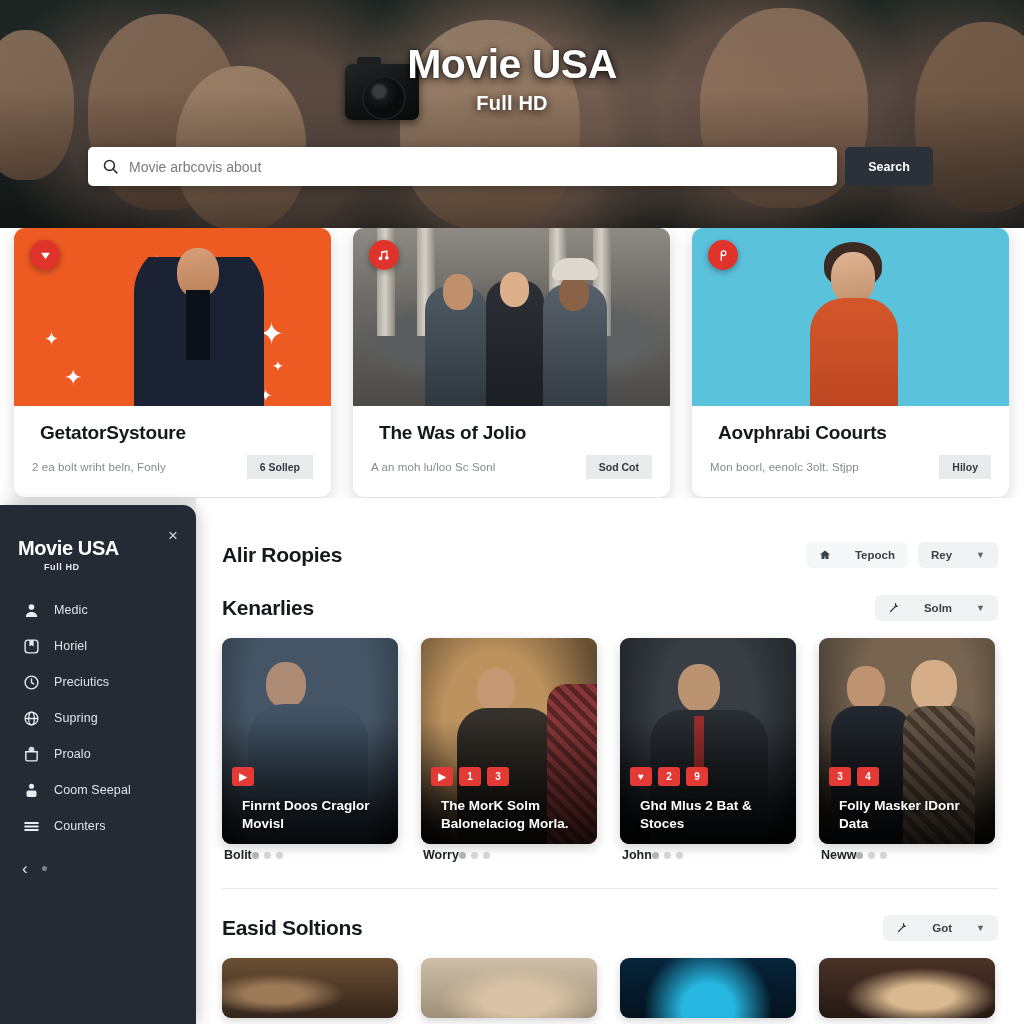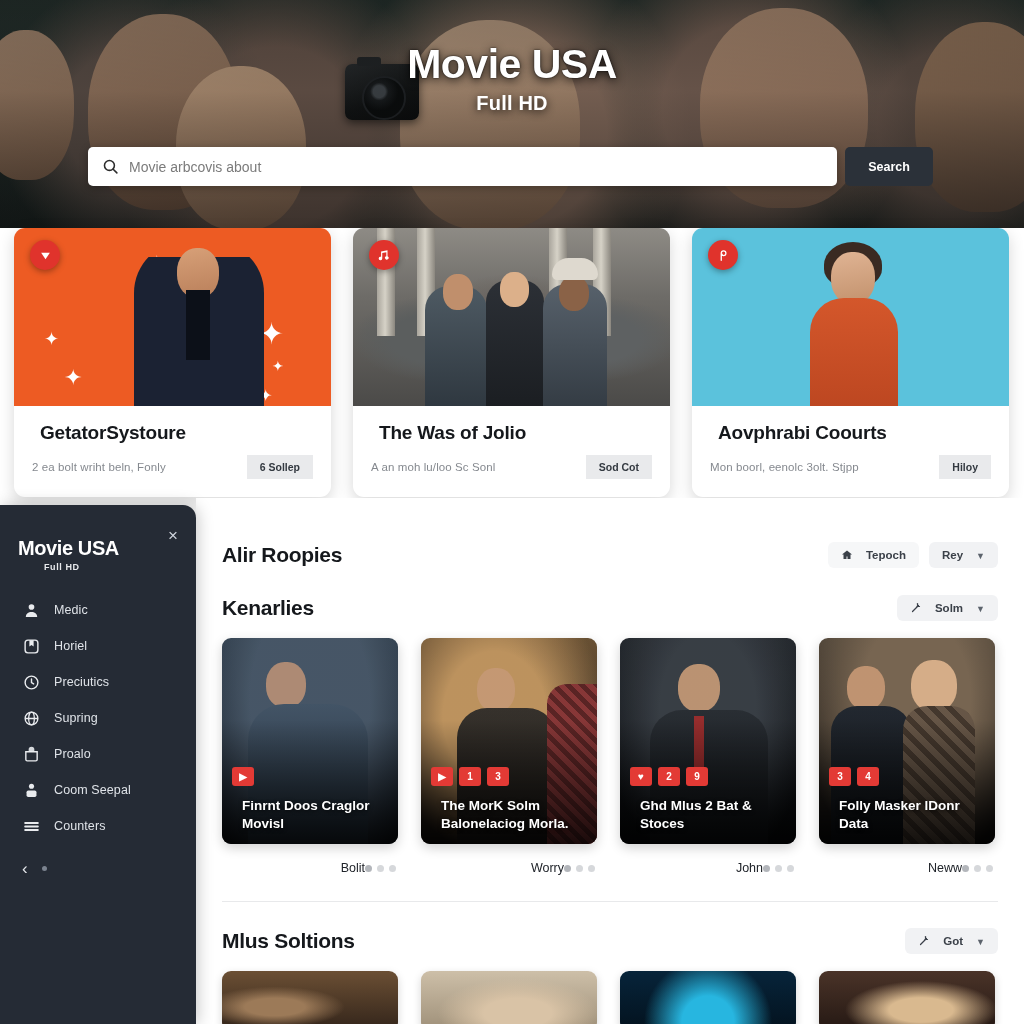--- a/index.html
+++ b/index.html
@@ -152,21 +152,21 @@
   .sb-footer { display:flex; align-items:center; gap:14px; padding:10px 0 0 22px; margin-top:6px; }
   .sb-back { color:#e4e7eb; font-size:17px; cursor:pointer; line-height:1; }
   .sb-dot { width:5px; height:5px; border-radius:50%; background:#7b838f; }
 
   
   .main { position:absolute; left:196px; top:498px; width:828px; height:526px; background:#fff; padding:0 26px; z-index:10; }
   .sec-head { display:flex; align-items:center; justify-content:space-between; }
   .sec-title { font-size:21px; font-weight:700; color:#15181c; letter-spacing:-.3px; }
   .sec-actions { display:flex; align-items:center; gap:10px; }
   .chip {
-    display:flex; align-items:flex-end; gap:13px; background:#f1f2f4; border:none; border-radius:6px;
+    display:flex; align-items:center; gap:24px; background:#f1f2f4; border:none; border-radius:6px;
     padding:7px 13px; font-size:11.5px; font-weight:700; color:#3b4149; cursor:pointer;
     font-family:"Liberation Sans", sans-serif; white-space:nowrap;
   }
   .chip.ghost { background:#f6f7f8; }
   .caret { font-size:9px; color:#5c636c; }
 
   .row-head-1 { padding-top:44px; }
   .row-head-2 { padding-top:27px; }
 
   .cards { display:flex; gap:23px; margin-top:17px; }
@@ -178,21 +178,21 @@
   .poster .ovl { position:absolute; inset:0; background:linear-gradient(180deg,rgba(0,0,0,.05) 40%,rgba(0,0,0,.82) 100%); }
   .pbadges { position:absolute; left:10px; bottom:58px; display:flex; gap:6px; z-index:3; }
   .pb {
     min-width:22px; height:19px; background:#e33a35; border-radius:3px; color:#fff;
     font-size:10px; font-weight:700; display:flex; align-items:center; justify-content:center; padding:0 5px;
   }
   .ptitle {
     position:absolute; left:12px; right:12px; bottom:12px; color:#fff; font-size:13.5px;
     font-weight:700; line-height:1.28; z-index:3; text-shadow:0 1px 4px rgba(0,0,0,.8);margin-left:8px;
   }
-  .cfoot { display:flex; align-items:center; justify-content:flex-end; margin-top:17px; padding:0 2px; }
+  .cfoot { display:flex; align-items:center; justify-content:flex-start; margin-top:4px; padding:0 2px;font-weight:bold; }
   .cname { font-size:12.5px; color:#20242a; }
   .cdots { display:flex; gap:5px; align-items:center; }
   .cdot { width:7px; height:7px; border-radius:50%; background:#d6d8db; }
   .cdot.on { background:#b3b6bb; }
 
   .divider { height:1px; background:#e8e9eb; margin-top:26px; }
 
   .thumbs { display:flex; gap:23px; margin-top:17px; }
   .thumb { width:176px; height:60px; border-radius:9px; overflow:hidden; box-shadow:0 3px 9px rgba(0,0,0,.17); }
 
@@ -452,21 +452,21 @@
             <span class="cdot"></span>
             <span class="cdot"></span>
           </div>
         </div>
       </div>
     </div>
 
     <div class="divider"></div>
 
     <div class="sec-head" style="padding-top:26px;">
-      <div class="sec-title">Mlus Soltions</div>
+      <div class="sec-title">Easid Soltions</div>
       <div class="sec-actions">
         <button class="chip">
           <span>
             <svg width="12" height="12" viewBox="0 0 24 24" fill="none" stroke="#3b4149" stroke-width="2.4" stroke-linecap="round">
               <line x1="5" y1="19" x2="17" y2="7"></line>
                 <line x1="15" y1="3" x2="15" y2="8"></line>
                 <line x1="19" y1="9" x2="14" y2="9"></line>
             </svg>
           </span>
           <span>Got</span>

